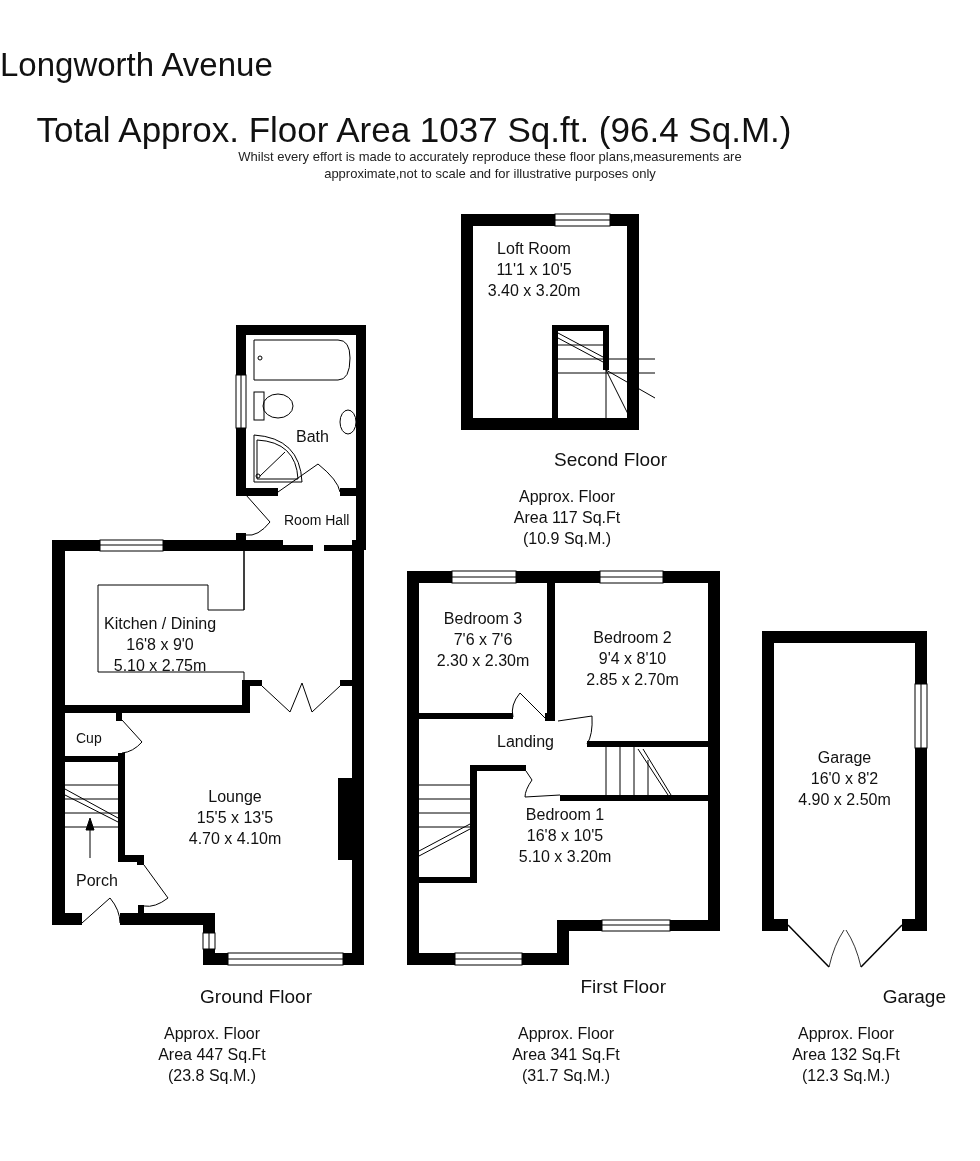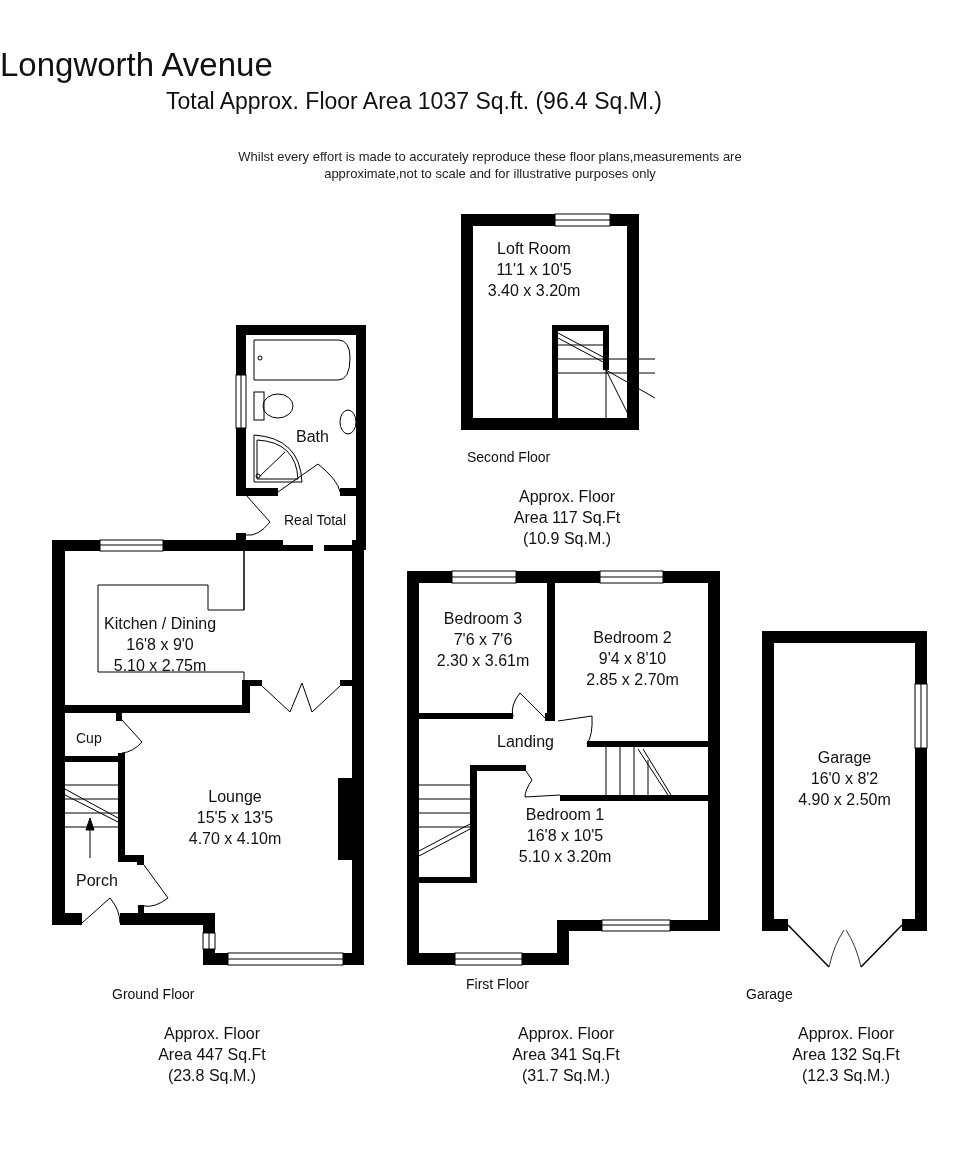--- a/index.html
+++ b/index.html
@@ -1,22 +1,22 @@
 <!DOCTYPE html>
 <html><head>
 <meta charset="utf-8">
 <style>
   html, body { margin: 0; padding: 0; background: #ffffff; }
   body { width: 980px; height: 1161px; position: relative; overflow: hidden; font-family: "Liberation Sans", sans-serif; color: #111; }
   .title { position: absolute; left: 0; width: 798px; text-align: left; top: 46px; font-size: 33px; }
-  .subtitle { position: absolute; left: 0; width: 828px; text-align: center; top: 88px; font-size: 23px; }
+  .subtitle { position: absolute; left: 0; width: 828px; text-align: center; top: 110px; font-size: 35px; }
   .disclaimer { position: absolute; left: 0; width: 1010px; text-align: center; top: 148px; font-size: 13px; line-height: 17px; color: #222; }
   svg.plan { position: absolute; left: 0; top: 0; }
   .lbl { position: absolute; text-align: center; font-size: 16px; line-height: 21px; white-space: nowrap; }
-  .floor-name { position: absolute; text-align: left; font-size: 14px; white-space: nowrap; }
+  .floor-name { position: absolute; text-align: right; font-size: 19px; white-space: nowrap; }
   .floor-area { position: absolute; text-align: center; font-size: 16px; line-height: 21px; white-space: nowrap; }
   .small { font-size: 14px; }
 </style>
 </head>
 <body>
 
 <div class="title">Longworth Avenue</div>
 <div class="subtitle">Total Approx. Floor Area 1037 Sq.ft. (96.4 Sq.M.)</div>
 <div class="disclaimer" style="left:-15px;">
   <div>Whilst every effort is made to accurately reproduce these floor plans,measurements are</div>
@@ -229,21 +229,21 @@
 </div>
 
 <div class="floor-name" style="left:467px; top:449px; width:200px;">Second Floor</div>
 <div class="floor-area" style="left:467px; top:486px; width:200px;">
   <div>Approx. Floor</div>
   <div>Area 117 Sq.Ft</div>
   <div>(10.9 Sq.M.)</div>
 </div>
 
 <div class="lbl" style="left:296px; top:426px;">Bath</div>
-<div class="lbl small" style="left:284px; top:510px;">Real Total</div>
+<div class="lbl small" style="left:284px; top:510px;">Room Hall</div>
 <div class="lbl" style="left:90px; top:613px; width:140px;">
   <div>Kitchen / Dining</div>
   <div>16'8 x 9'0</div>
   <div>5.10 x 2.75m</div>
 </div>
 <div class="lbl small" style="left:76px; top:728px;">Cup</div>
 <div class="lbl" style="left:160px; top:786px; width:150px;">
   <div>Lounge</div>
   <div>15'5 x 13'5</div>
   <div>4.70 x 4.10m</div>
@@ -253,21 +253,21 @@
 <div class="floor-name" style="left:112px; top:986px; width:200px;">Ground Floor</div>
 <div class="floor-area" style="left:112px; top:1023px; width:200px;">
   <div>Approx. Floor</div>
   <div>Area 447 Sq.Ft</div>
   <div>(23.8 Sq.M.)</div>
 </div>
 
 <div class="lbl" style="left:419px; top:608px; width:128px;">
   <div>Bedroom 3</div>
   <div>7'6 x 7'6</div>
-  <div>2.30 x 3.61m</div>
+  <div>2.30 x 2.30m</div>
 </div>
 <div class="lbl" style="left:557px; top:627px; width:151px;">
   <div>Bedroom 2</div>
   <div>9'4 x 8'10</div>
   <div>2.85 x 2.70m</div>
 </div>
 <div class="lbl" style="left:477px; top:731px;margin-left:20px;">Landing</div>
 <div class="lbl" style="left:490px; top:804px; width:150px;">
   <div>Bedroom 1</div>
   <div>16'8 x 10'5</div>

